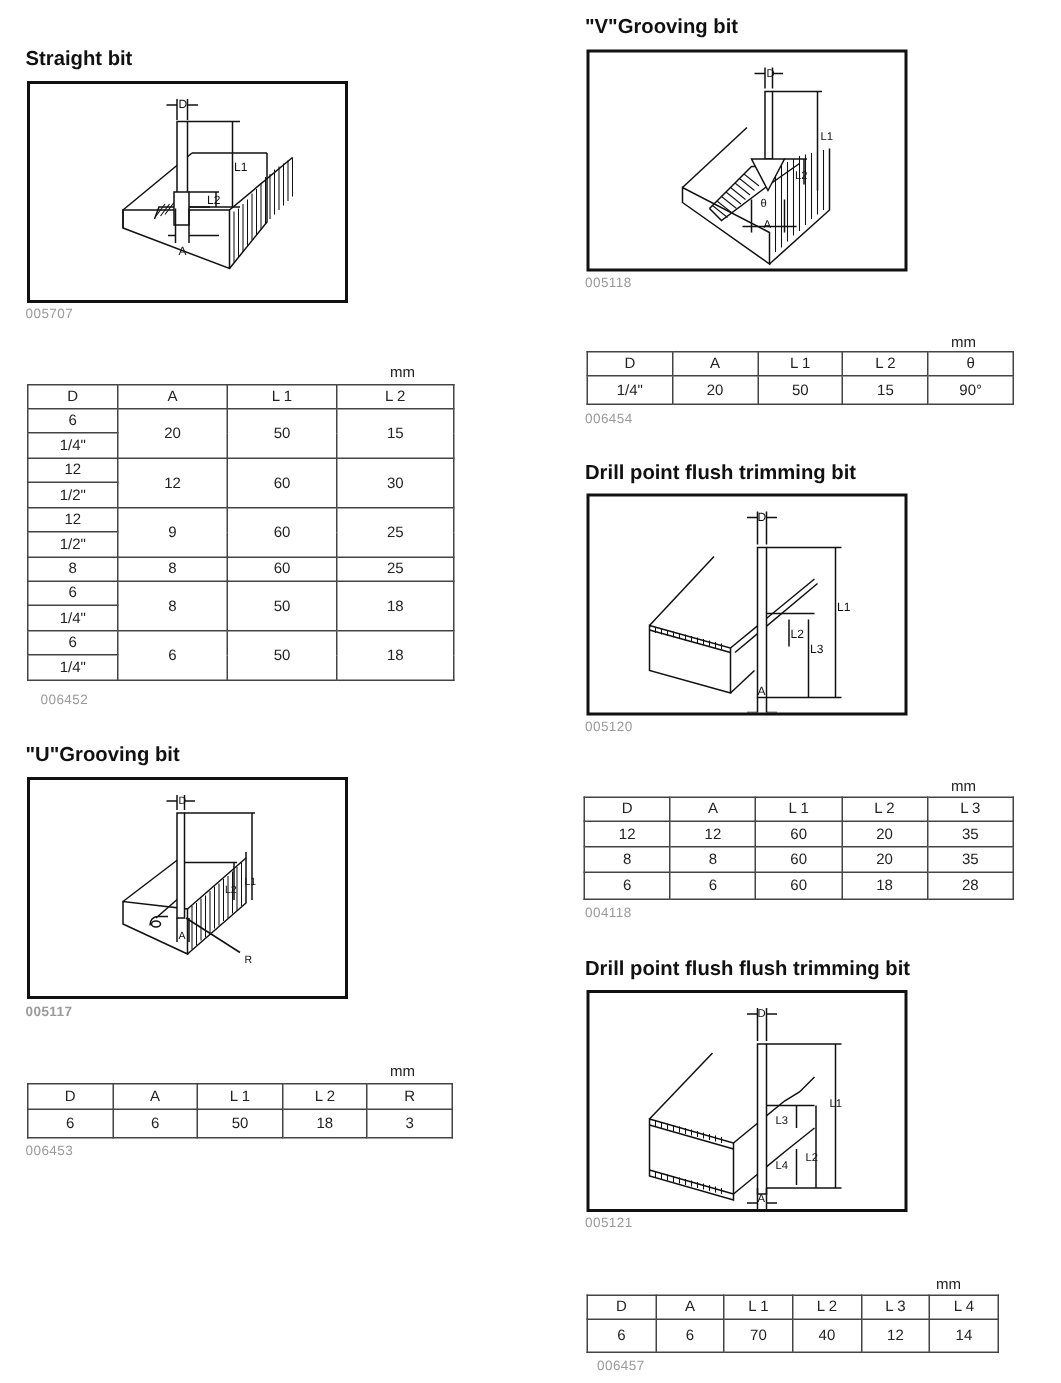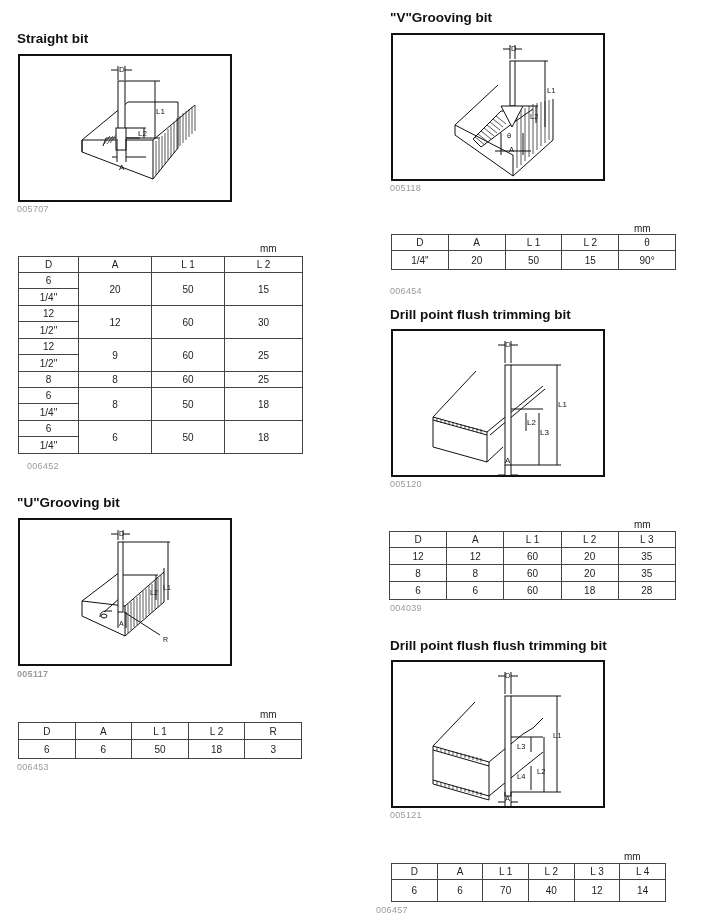--- a/index.html
+++ b/index.html
@@ -295,21 +295,21 @@
   </tr>
   <tr style="height:19px;">
     <td>1/4"</td>
     <td>20</td>
     <td>50</td>
     <td>15</td>
     <td>90°</td>
   </tr>
 </tbody>
   </table>
-<div class="code" style="left:390px;top:274px;margin-top:12px;">006454</div>
+<div class="code" style="left:390px;top:274px;">006454</div>
 
 <div class="abs heading" style="left:390px;top:307px;">Drill point flush trimming bit</div>
 <div class="figbox" style="left:391px;top:329px;width:214px;height:148px;">
   <svg width="210" height="144" viewBox="0 0 210 144">
     <g stroke="#111" fill="none" stroke-width="1">
       <polygon points="40,86 94,101 94,131 40,116" fill="#fff"></polygon>
       <polyline points="40,86 83,40"></polyline>
       <line x1="40" y1="89" x2="94" y2="104"></line>
       <g stroke-width="0.7">
         <line x1="44" y1="87" x2="44" y2="91"></line>
@@ -381,21 +381,21 @@
   </tr>
   <tr style="height:18px;">
     <td>6</td>
     <td>6</td>
     <td>60</td>
     <td>18</td>
     <td>28</td>
   </tr>
 </tbody>
   </table>
-<div class="code" style="left:390px;top:603px;">004039</div>
+<div class="code" style="left:390px;top:603px;">004118</div>
 
 <div class="abs heading" style="left:390px;top:638px;">Drill point flush flush trimming bit</div>
 <div class="figbox" style="left:391px;top:660px;width:214px;height:148px;">
   <svg width="210" height="144" viewBox="0 0 210 144">
     <g stroke="#111" fill="none" stroke-width="1">
       <polygon points="40,84 96,100 96,138 40,122" fill="#fff"></polygon>
       <polyline points="40,84 82,40"></polyline>
       <line x1="40" y1="88" x2="96" y2="104"></line>
       <line x1="40" y1="118" x2="96" y2="134"></line>
       <g stroke-width="0.7">
@@ -469,13 +469,13 @@
   <tr style="height:22px;">
     <td>6</td>
     <td>6</td>
     <td>70</td>
     <td>40</td>
     <td>12</td>
     <td>14</td>
   </tr>
 </tbody>
   </table>
-<div class="code" style="left:376px;top:905px;">006457</div>
+<div class="code" style="left:398px;top:905px;">006457</div>
 
 </body></html>

